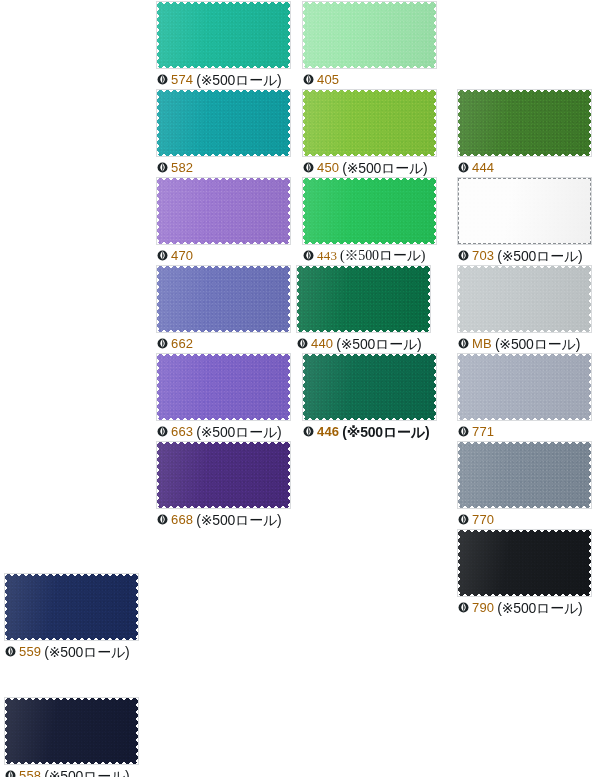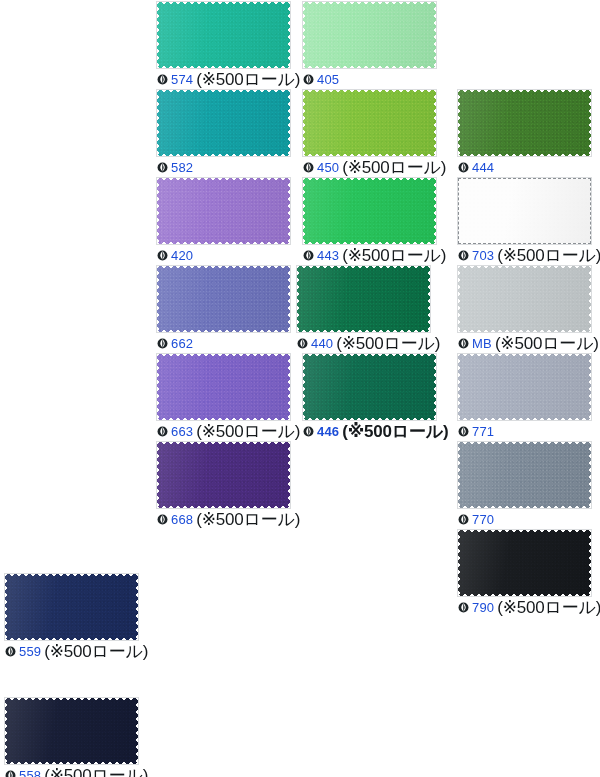--- a/index.html
+++ b/index.html
@@ -84,26 +84,26 @@
     height:15px;
     white-space:nowrap;
   }
   .brand-icon{
     flex:0 0 auto;
     width:11px;height:11px;
     display:block;
   }
   .code{
     font-size:13px;
-    color:#1d4ed8;
+    color:#a16207;
     letter-spacing:.2px;
     line-height:1;
   }
   .note{
-    font-size:17px;
+    font-size:14px;
     color:#15191c;
     letter-spacing:-.2px;
     line-height:1;
   }
 </style>
 </head>
 <body>
 
 <div class="sheet">
     <div class="swatch-item" style="left:157px;top:2px;">
@@ -154,21 +154,21 @@
         <span class="pink-left"></span>
         <span class="pink-right"></span>
       </div>
       <div class="swatch-label">
         <svg class="brand-icon" viewBox="0 0 12 12">
           <circle cx="6" cy="6" r="5.4" fill="#1d2427"></circle>
           <path d="M6 1.2 C7.6 3 8.4 4.4 8.4 6 C8.4 7.6 7.4 8.9 6 10.4 C4.6 8.9 3.6 7.6 3.6 6 C3.6 4.4 4.4 3 6 1.2 Z" fill="#ffffff"></path>
           <path d="M6 2.4 C6.9 3.7 7.3 4.8 7.3 6 C7.3 7.2 6.8 8.1 6 9.2 Z" fill="#1d2427"></path>
           <rect x="5.7" y="1.4" width="0.6" height="8.8" fill="#1d2427"></rect>
         </svg>
-        <span class="code">420</span>
+        <span class="code">470</span>
       </div>
     </div>
     <div class="swatch-item" style="left:157px;top:266px;">
       <div class="swatch-chip" style="background:#6e74bb;">
         <span class="tex"></span>
         <span class="sheen"></span>
         <span class="pink-top"></span>
         <span class="pink-bottom"></span>
         <span class="pink-left"></span>
         <span class="pink-right"></span>
@@ -255,21 +255,21 @@
         <svg class="brand-icon" viewBox="0 0 12 12">
           <circle cx="6" cy="6" r="5.4" fill="#1d2427"></circle>
           <path d="M6 1.2 C7.6 3 8.4 4.4 8.4 6 C8.4 7.6 7.4 8.9 6 10.4 C4.6 8.9 3.6 7.6 3.6 6 C3.6 4.4 4.4 3 6 1.2 Z" fill="#ffffff"></path>
           <path d="M6 2.4 C6.9 3.7 7.3 4.8 7.3 6 C7.3 7.2 6.8 8.1 6 9.2 Z" fill="#1d2427"></path>
           <rect x="5.7" y="1.4" width="0.6" height="8.8" fill="#1d2427"></rect>
         </svg>
         <span class="code">450</span>
         <span class="note">(※500ロール)</span>
       </div>
     </div>
-    <div class="swatch-item" style="left:303px;top:178px;">
+    <div class="swatch-item" style="left:303px;top:178px;font-family:Liberation Serif, serif;">
       <div class="swatch-chip" style="background:#25c259;">
         <span class="tex"></span>
         <span class="sheen"></span>
         <span class="pink-top"></span>
         <span class="pink-bottom"></span>
         <span class="pink-left"></span>
         <span class="pink-right"></span>
       </div>
       <div class="swatch-label">
         <svg class="brand-icon" viewBox="0 0 12 12">

